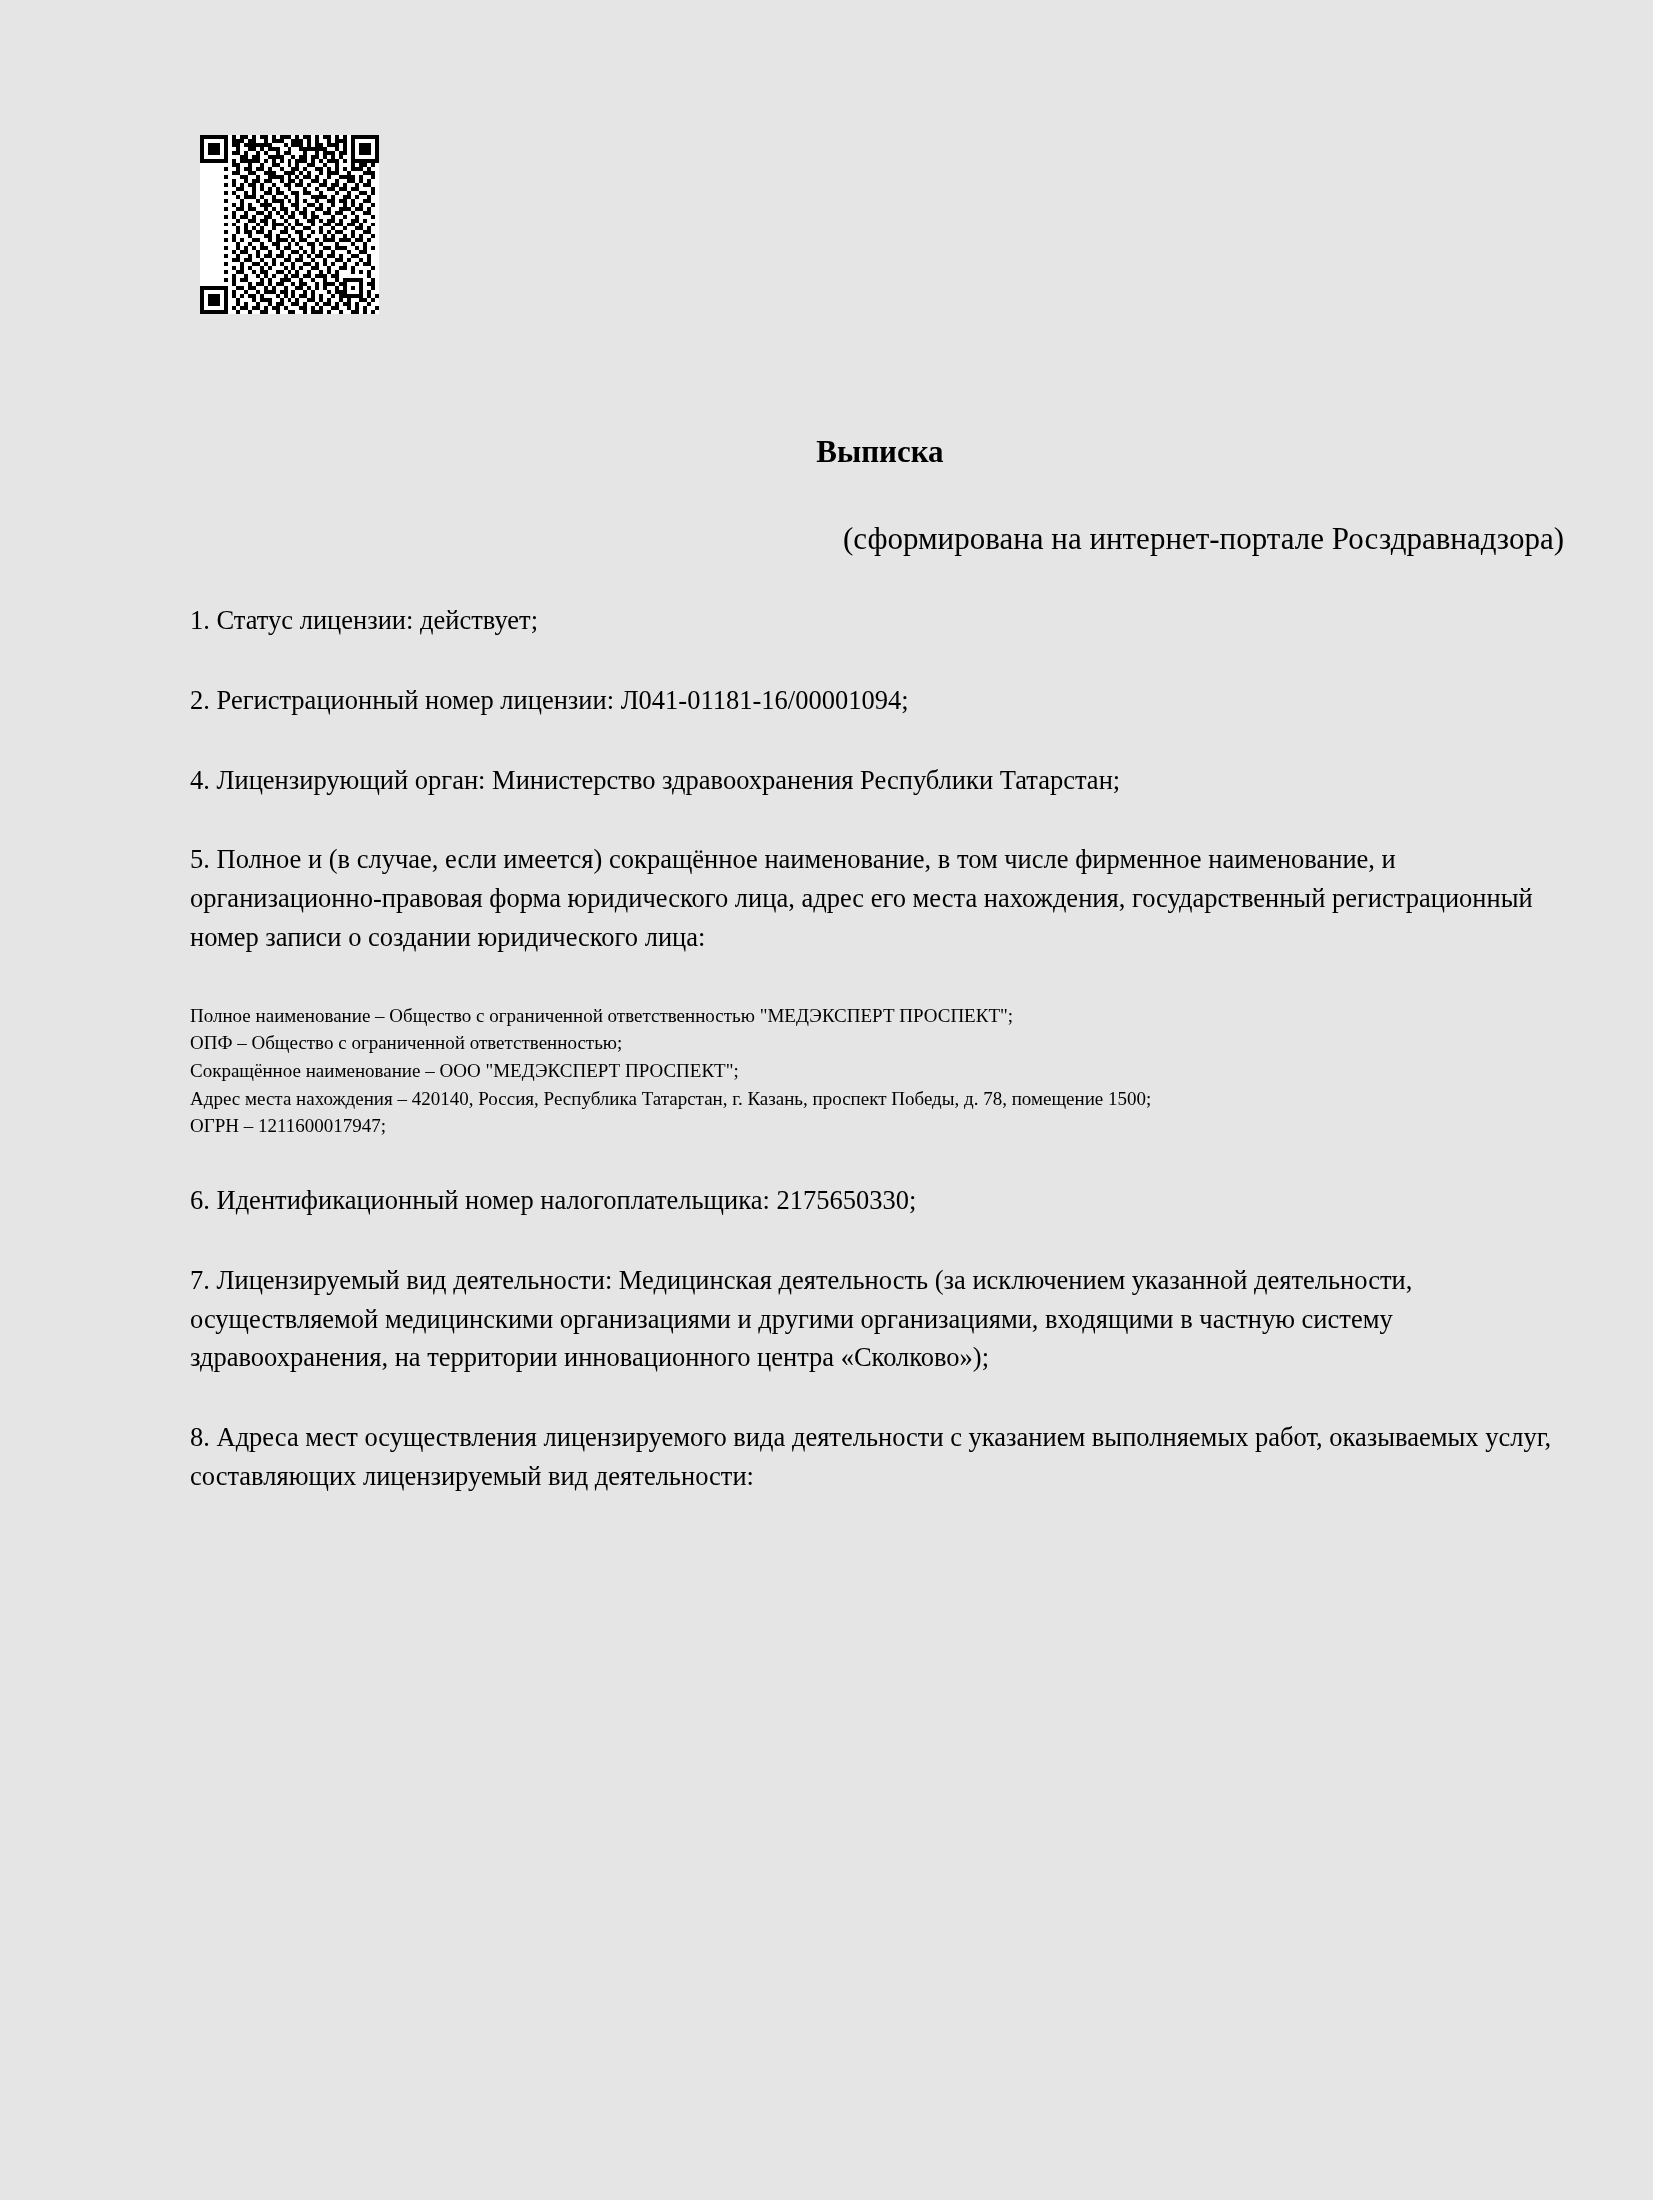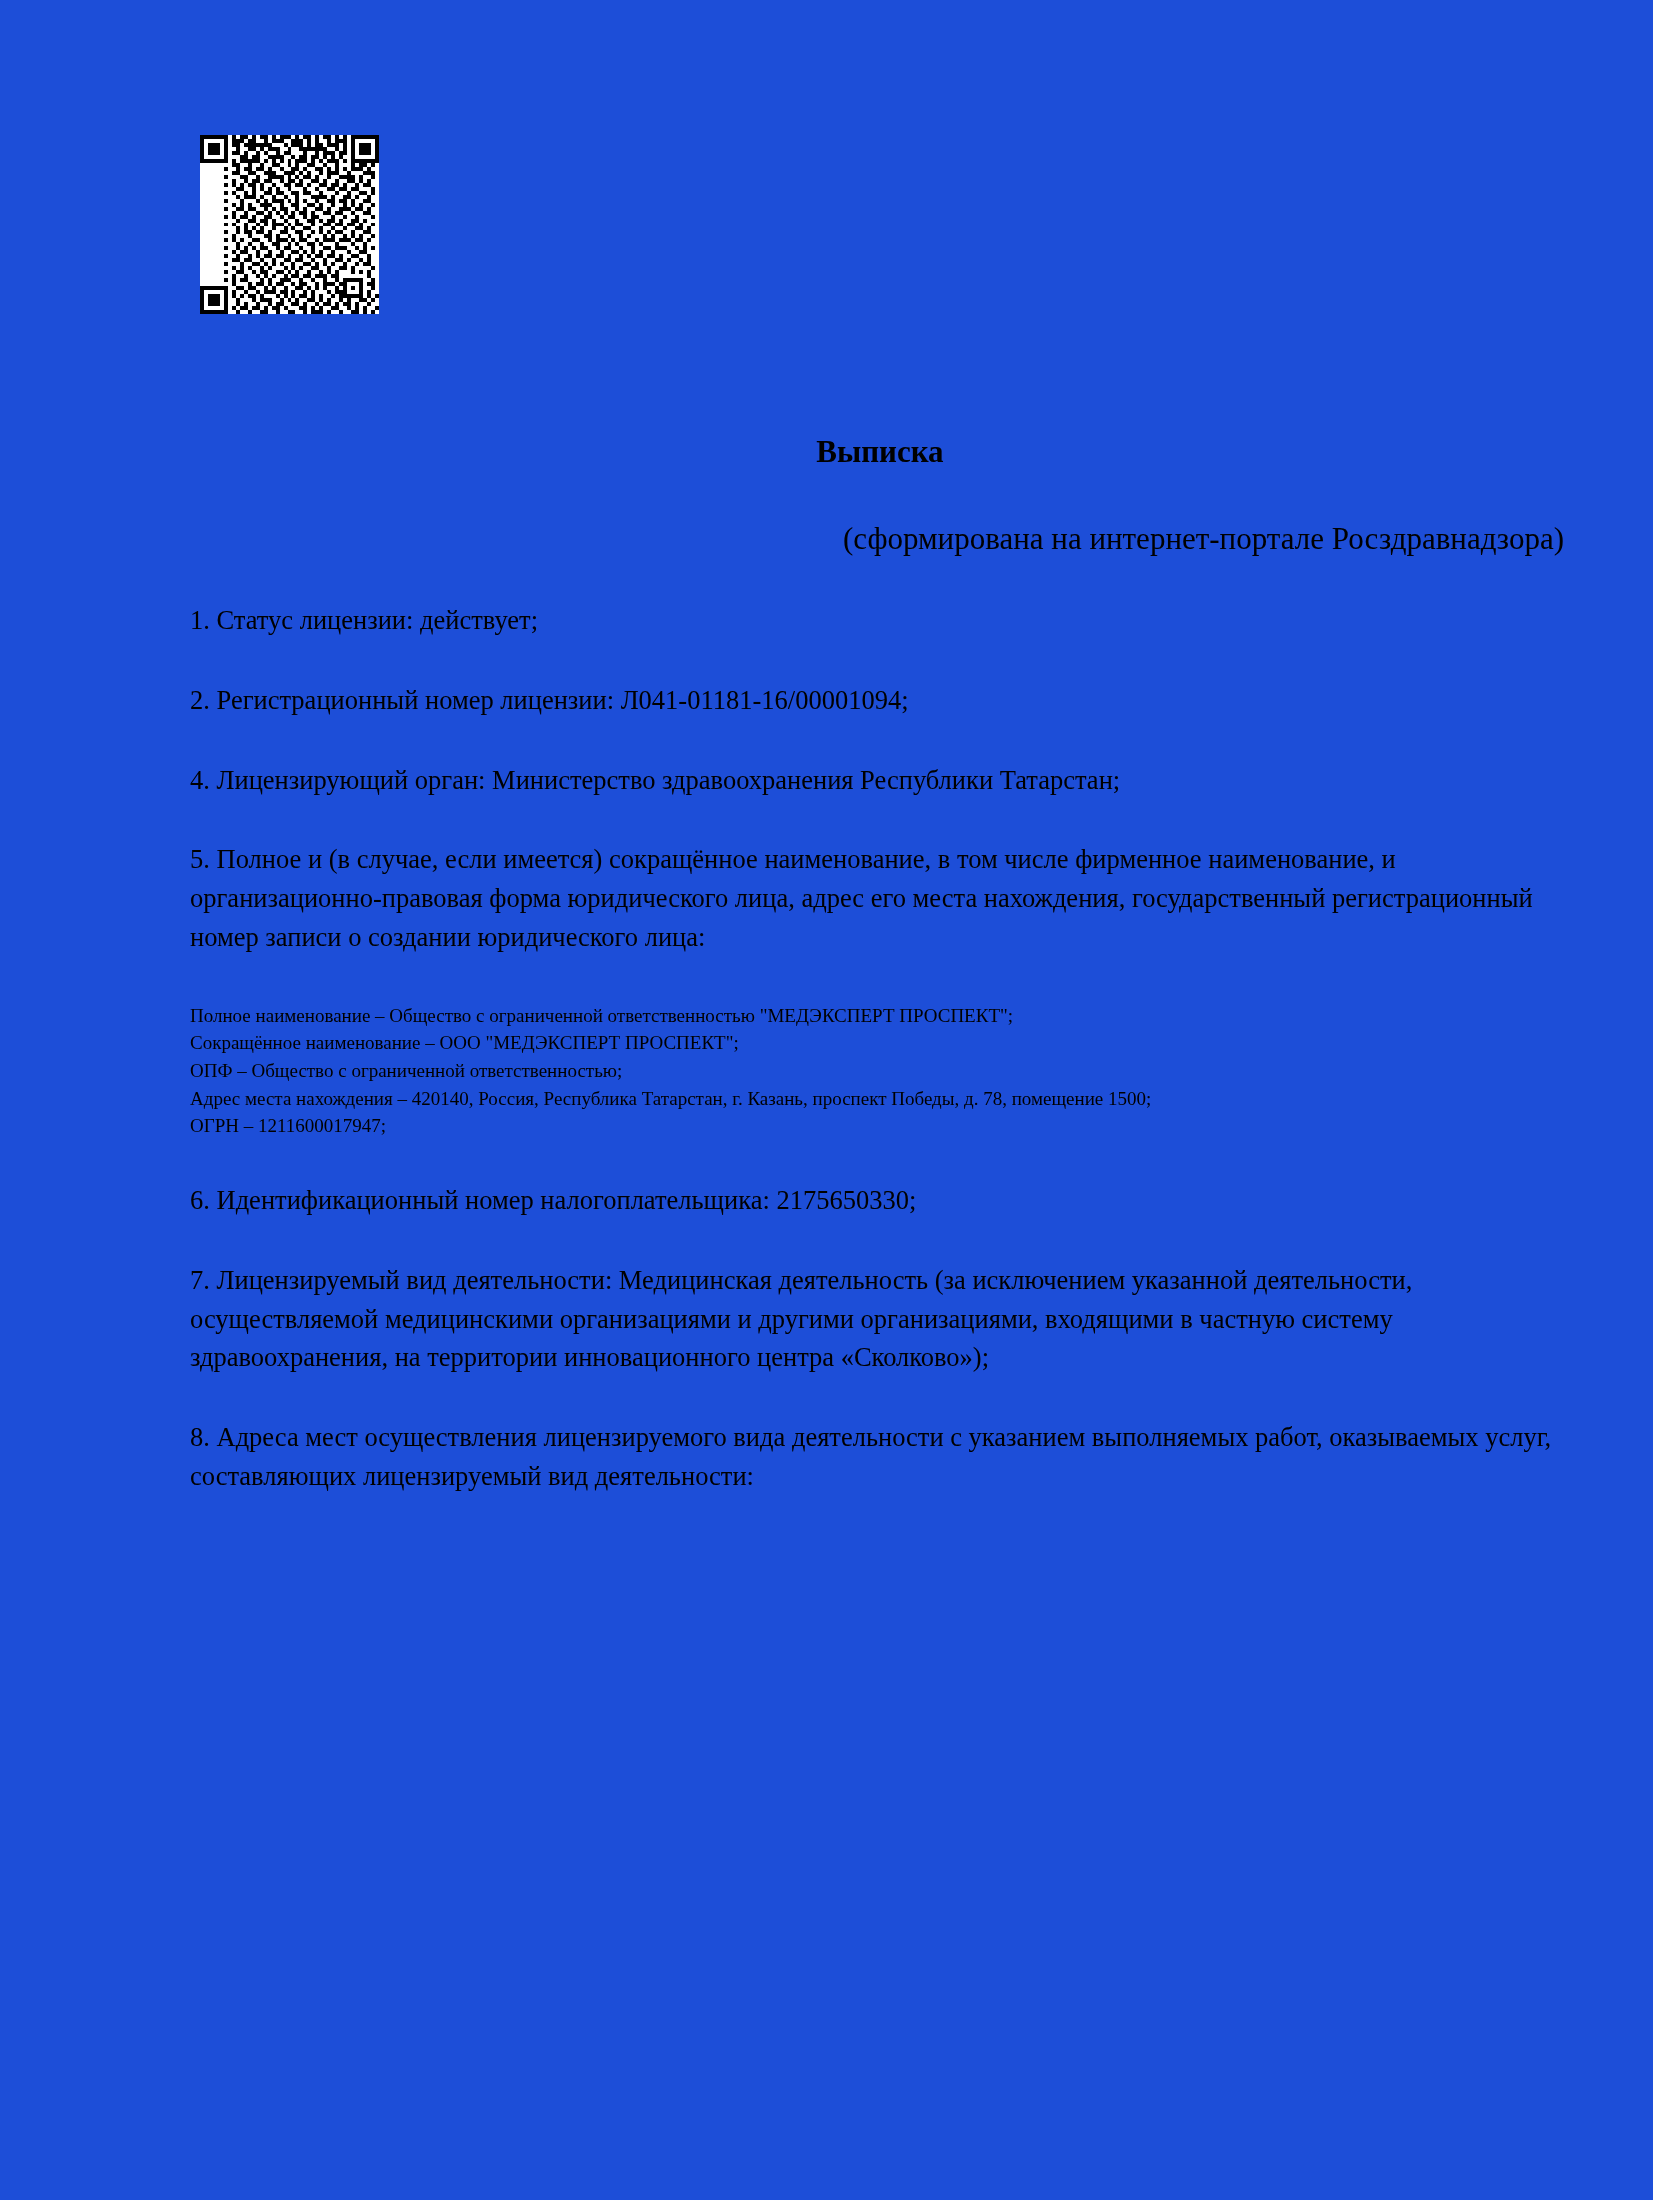--- a/index.html
+++ b/index.html
@@ -10,21 +10,21 @@
   }
   body {
     font-family: "Liberation Serif", "DejaVu Serif", serif;
     color: #000000;
   }
   .page {
     position: relative;
     width: 1653px;
     height: 2200px;
     margin: 0 auto;
-    background: #1d4ed8;
+    background: #e5e5e5;
     overflow: hidden;
     box-sizing: border-box;
   }
 
   
   .qr-wrap {
     position: absolute;
     left: 200px;
     top: 135px;
     width: 179px;
@@ -651,22 +651,22 @@
 
     <p class="clause">2. Регистрационный номер лицензии: Л041-01181-16/00001094;</p>
 
 
     <p class="clause">4. Лицензирующий орган: Министерство здравоохранения Республики Татарстан;</p>
 
     <p class="clause">5. Полное и (в случае, если имеется) сокращённое наименование, в том числе фирменное наименование, и организационно-правовая форма юридического лица, адрес его места нахождения, государственный регистрационный номер записи о создании юридического лица:</p>
 
     <div class="entity-block">
       <span class="entity-line">Полное наименование – Общество с ограниченной ответственностью "МЕДЭКСПЕРТ ПРОСПЕКТ";</span>
+      <span class="entity-line">ОПФ – Общество с ограниченной ответственностью;</span>
       <span class="entity-line">Сокращённое наименование – ООО "МЕДЭКСПЕРТ ПРОСПЕКТ";</span>
-      <span class="entity-line">ОПФ – Общество с ограниченной ответственностью;</span>
       <span class="entity-line">Адрес места нахождения – 420140, Россия, Республика Татарстан, г. Казань, проспект Победы, д. 78, помещение 1500;</span>
       <span class="entity-line">ОГРН – 1211600017947;</span>
     </div>
 
     <p class="clause">6. Идентификационный номер налогоплательщика: 2175650330;</p>
 
     <p class="clause">7. Лицензируемый вид деятельности: Медицинская деятельность (за исключением указанной деятельности, осуществляемой медицинскими организациями и другими организациями, входящими в частную систему здравоохранения, на территории инновационного центра «Сколково»);</p>
 
     <p class="clause">8. Адреса мест осуществления лицензируемого вида деятельности с указанием выполняемых работ, оказываемых услуг, составляющих лицензируемый вид деятельности:</p>
 

